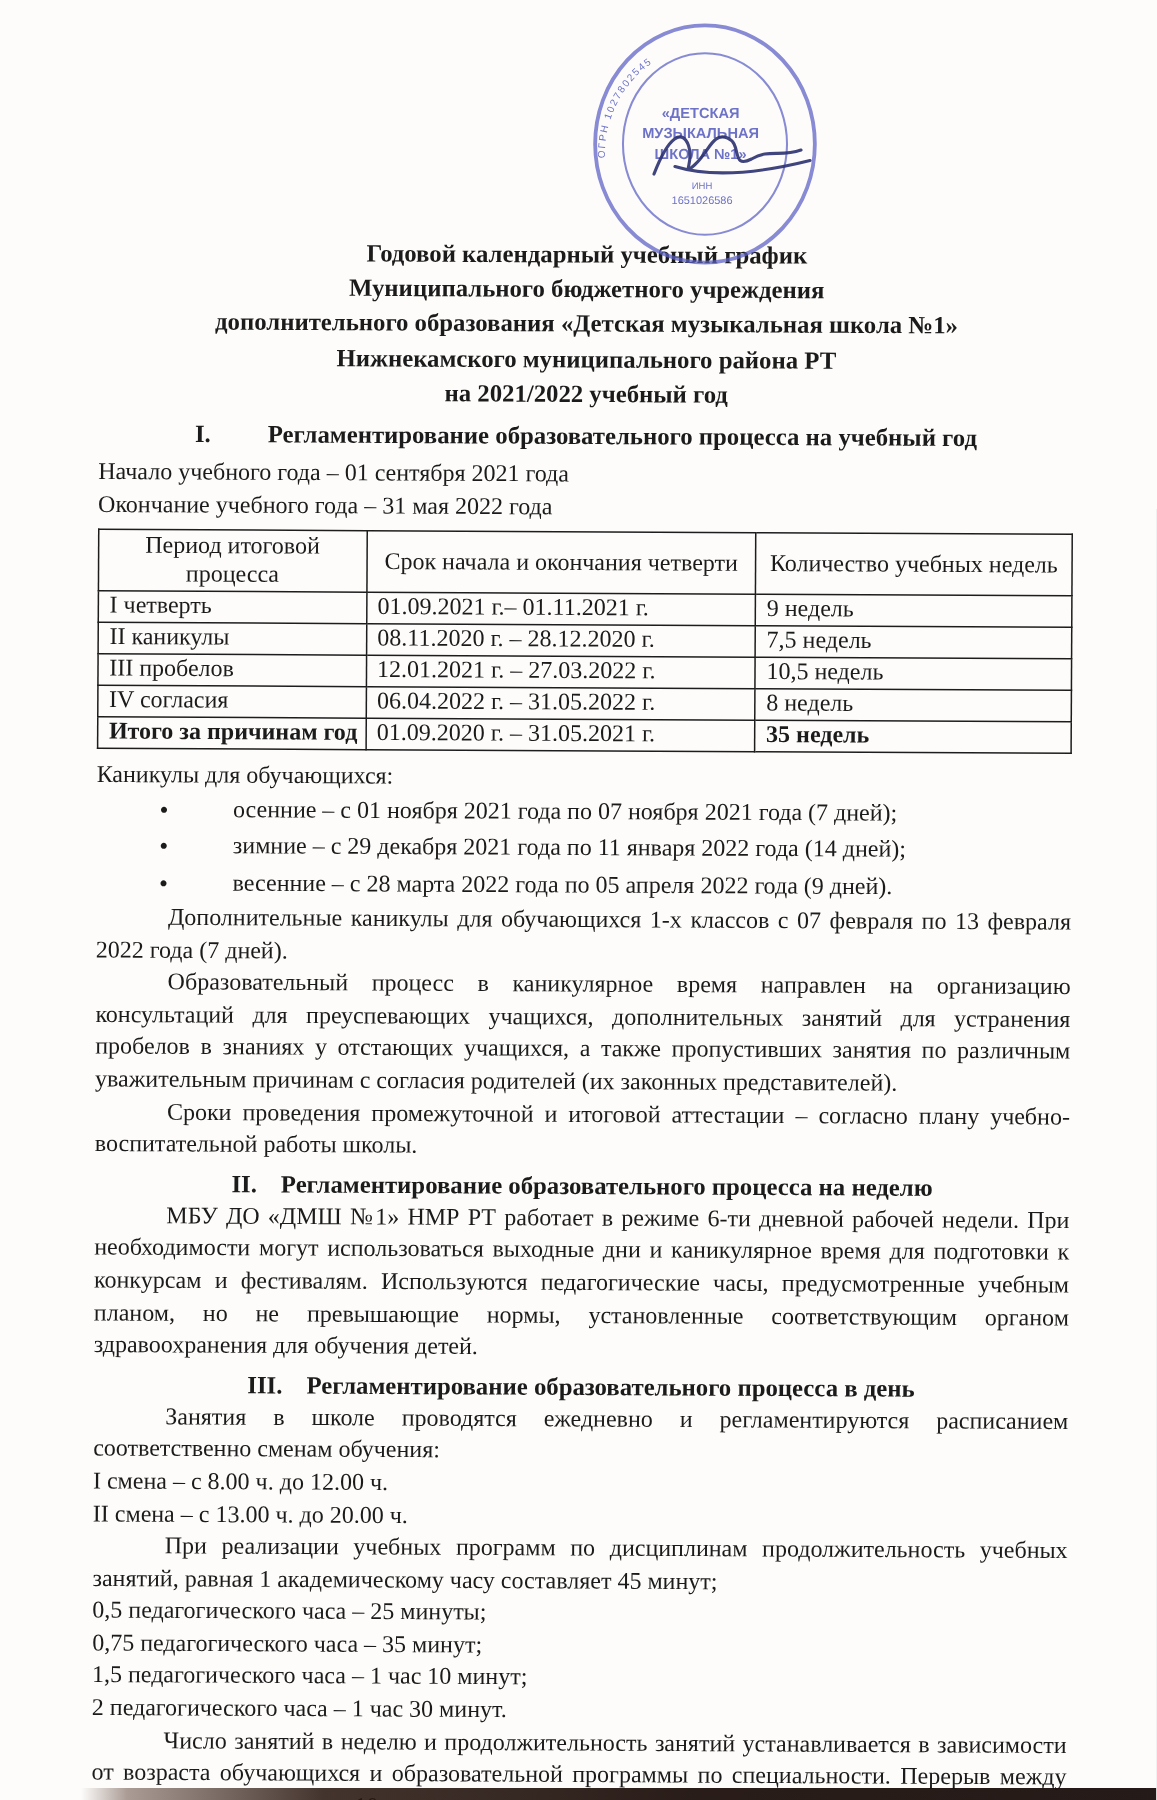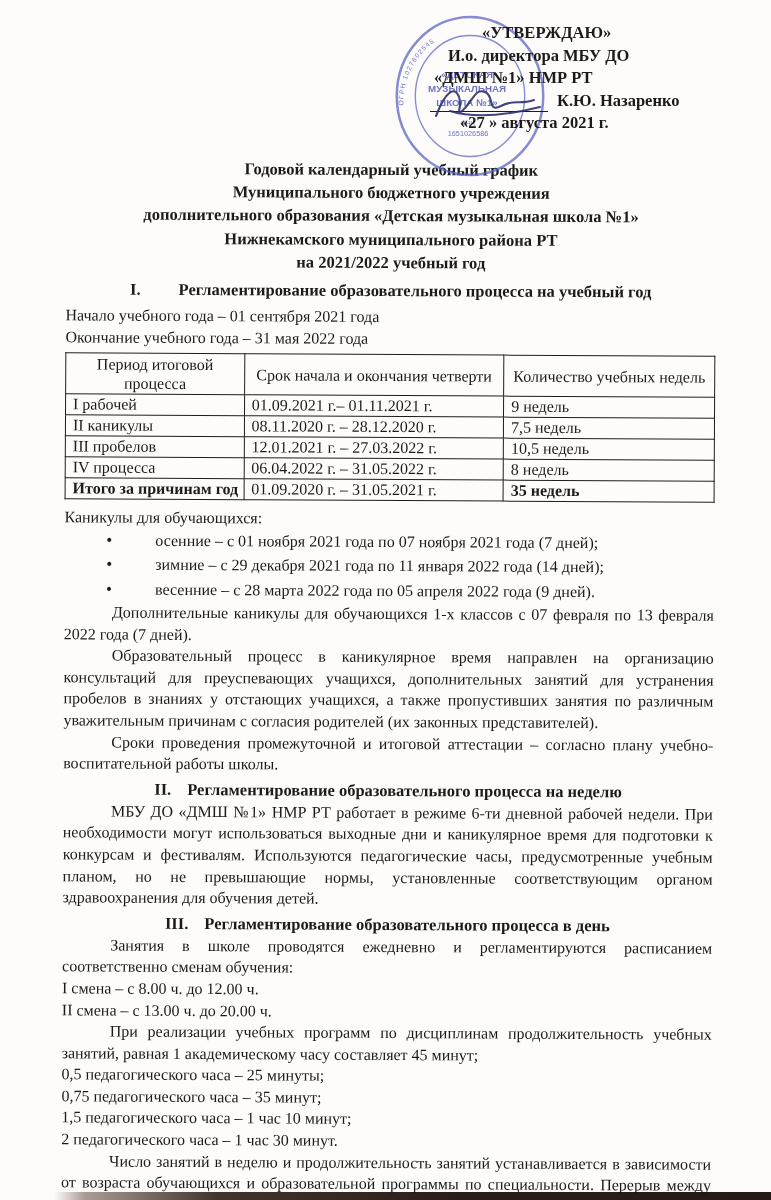--- a/index.html
+++ b/index.html
@@ -87,30 +87,20 @@
     </g>
   </svg>
 
   <svg class="signature" viewBox="0 0 140 46">
     <g stroke="#2c3270" stroke-width="2.1" fill="none" opacity="0.9" stroke-linecap="round">
       <path d="M8 36 C 18 10, 27 6, 31 17 C 35 28, 26 38, 35 30 C 45 21, 47 8, 57 12 C 67 16, 59 33, 73 26 C 85 19, 92 25, 106 20"></path>
       <path d="M22 31 C 48 39, 80 35, 112 27"></path>
     </g>
   </svg>
 
-  <div class="approval">
-    <div class="appr-l1">«УТВЕРЖДАЮ»</div>
-    <div class="appr-l2">И.о. директора МБУ ДО</div>
-    <div class="appr-l3">«ДМШ №1» НМР РТ</div>
-    <div class="appr-l4">
-      <span class="sig-underline"></span>
-      <span>К.Ю. Назаренко</span>
-    </div>
-    <div class="appr-l5">«27 » августа 2021 г.</div>
-  </div>
 
   <div class="content">
 
     <div class="title-block">
       <div>Годовой календарный учебный график</div>
       <div>Муниципального бюджетного учреждения</div>
       <div>дополнительного образования «Детская музыкальная школа №1»</div>
       <div>Нижнекамского муниципального района РТ</div>
       <div>на 2021/2022 учебный год</div>
     </div>
@@ -128,36 +118,36 @@
           <col style="width:40%">
           <col style="width:32.5%">
         </colgroup>
       <tbody>
           <tr>
         <th>Период  итоговой процесса</th>
         <th>Срок начала и окончания четверти</th>
         <th>Количество учебных недель</th>
       </tr>
       <tr>
-        <td>I  рабочей</td>
+        <td>I  четверть</td>
         <td>01.09.2021 г.– 01.11.2021 г.</td>
         <td>9 недель</td>
       </tr>
       <tr>
         <td>II  каникулы</td>
         <td>08.11.2020 г. – 28.12.2020 г.</td>
         <td>7,5 недель</td>
       </tr>
       <tr>
         <td>III  пробелов</td>
         <td>12.01.2021 г. – 27.03.2022 г.</td>
         <td>10,5 недель</td>
       </tr>
       <tr>
-        <td>IV  процесса</td>
+        <td>IV  согласия</td>
         <td>06.04.2022 г. – 31.05.2022 г.</td>
         <td>8 недель</td>
       </tr>
       <tr class="row-total">
         <td>Итого за причинам год</td>
         <td>01.09.2020 г. – 31.05.2021 г.</td>
         <td>35 недель</td>
       </tr>
     </tbody>
       </table>

